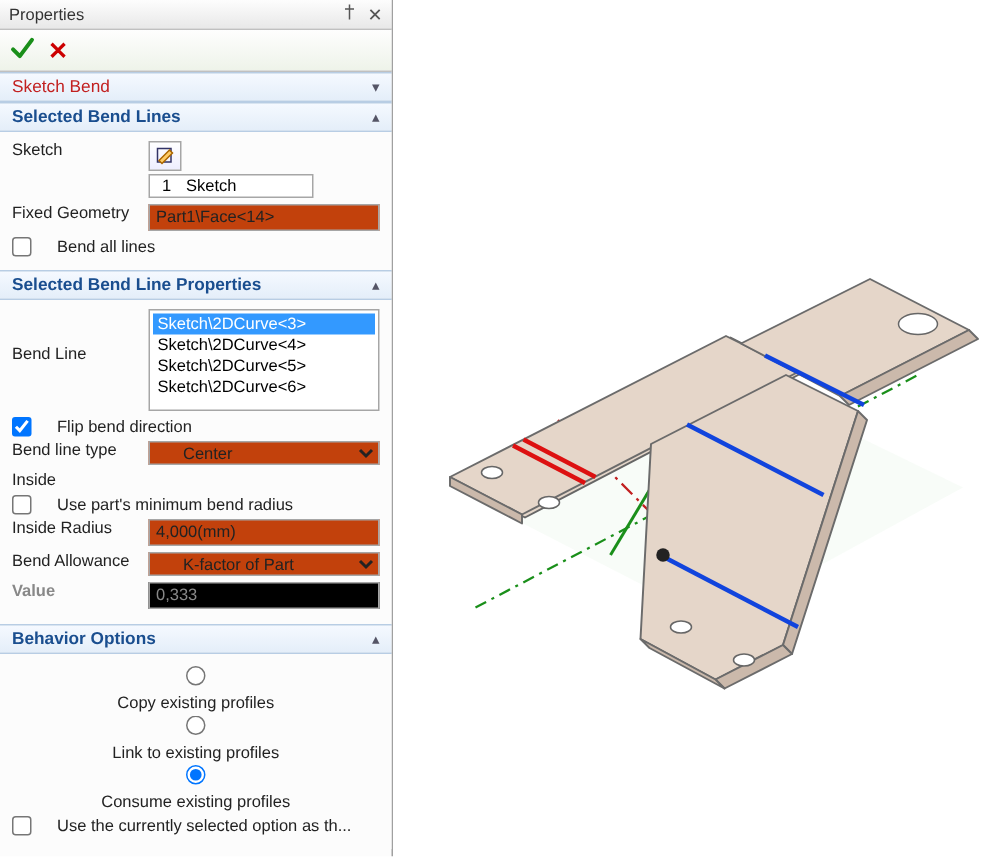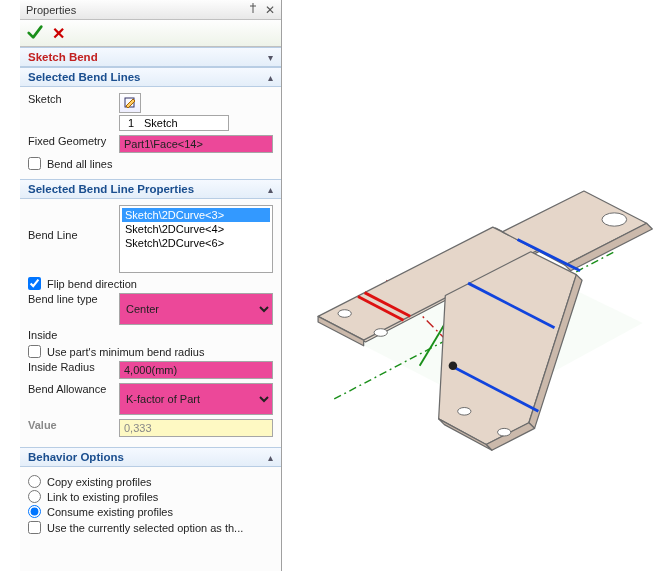--- a/index.html
+++ b/index.html
@@ -11,21 +11,20 @@
     height: 571px;
     display: flex;
     overflow: hidden;
   }
   .panel {
     width: 262px;
     border-right: 1px solid #a0a0a0;
     background: #fcfcfc;
     display: flex;
     flex-direction: column;
-    margin-left: 20px;
   }
   .panel-header {
     background: linear-gradient(#fdfdfd, #e8e8e8);
     border-bottom: 1px solid #c0c0c0;
     padding: 2px 6px;
     display: flex;
     align-items: center;
     justify-content: space-between;
     font-size: 11px;
     color: #333;
@@ -45,76 +44,77 @@
   .section-header {
     background: linear-gradient(#f5f9ff, #e4eef9);
     border-top: 1px solid #b8cde4;
     border-bottom: 1px solid #b8cde4;
     padding: 3px 8px;
     display: flex;
     justify-content: space-between;
     align-items: center;
     cursor: pointer;
   }
-  .section-header.red span:first-child { color: #c22020; font-weight: bold; }
+  .section-header.red span:first-child { color: #c22020; font-weight: normal; }
   .section-header span:first-child { color: #1a4e8f; font-weight: bold; font-size: 11.5px; }
   .chev { color: #556; font-size: 10px; }
   .section-body {
     padding: 6px 8px;
     background: #fcfcfc;
   }
   .form-row {
     display: flex;
     align-items: flex-start;
     margin-bottom: 4px;
     gap: 6px;
   }
   .form-label {
     width: 85px;
     color: #222;
     font-size: 11px;
   }
   .field-box {
     flex: 1;
     border: 1px solid #a6a6a6;
-    background: #ec4899;
+    background: #c2410c;
     padding: 2px 4px;
     font-size: 11px;
     min-height: 16px;
     color: #222;
   }
-  select.field-box { padding: 1px 2px; height: 32px; }
-  .field-box.readonly { background: #fef9c3; color: #888; }
+  select.field-box { padding: 1px 18px; height: 16px; }
+  .field-box.readonly { background: #000000; color: #888; }
   .sketch-group { display:flex; flex-direction:column; align-items:flex-start; }
   .edit-icon-box {
     border: 1px solid #a6a6a6;
     background: linear-gradient(#fff,#eef);
     width: 22px; height: 20px;
     display:flex; align-items:center; justify-content:center;
     margin-bottom: 2px;
     margin-left: 0;
   }
   .sketch-row { display:flex; gap:6px; align-items:center; width: 110px; border:1px solid #a6a6a6; background:#fff; padding:1px 4px;}
   .sketch-num { width:14px; text-align:center; }
   .checkbox-row {
     display: flex;
     align-items: center;
-    gap: 6px;
+    gap: 17px;
     margin: 3px 0;
     font-size: 11px;
     color: #222;
   }
   .checkbox-row input[type=checkbox] { width:13px; height:13px; }
   .radio-row {
     display: flex;
     align-items: center;
     gap: 6px;
     margin: 2px 0;
     font-size: 11px;
     color: #222;
+    flex-direction: column;
   }
   .bendline-list {
     flex:1;
     border: 1px solid #a6a6a6;
     background: #fff;
     padding: 2px;
     min-height: 68px;
     font-size: 11px;
   }
   .bendline-item { padding: 1px 3px; cursor:pointer; }
@@ -190,20 +190,21 @@
   <div class="section-header">
     <span>Selected Bend Line Properties</span>
     <span class="chev">▴</span>
   </div>
   <div class="section-body">
     <div class="form-row" style="align-items:flex-start;">
       <div class="form-label" style="padding-top:24px;">Bend Line</div>
       <div class="bendline-list">
         <div class="bendline-item selected">Sketch\2DCurve&lt;3&gt;</div>
         <div class="bendline-item">Sketch\2DCurve&lt;4&gt;</div>
+        <div class="bendline-item">Sketch\2DCurve&lt;5&gt;</div>
         <div class="bendline-item">Sketch\2DCurve&lt;6&gt;</div>
       </div>
     </div>
     <label class="checkbox-row">
       <input type="checkbox" checked="" style="">
       <span>Flip bend direction</span>
     </label>
     <div class="form-row">
       <div class="form-label">Bend line type</div>
       <select class="field-box">

